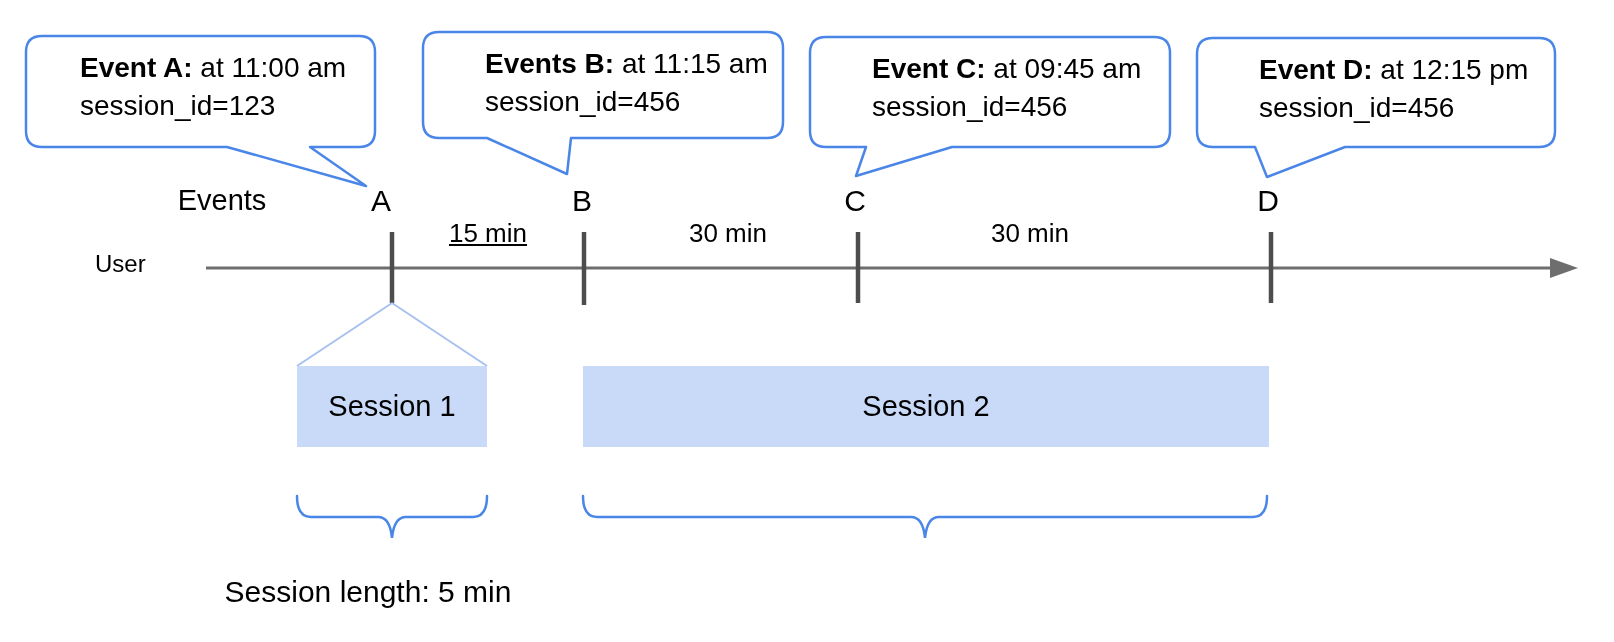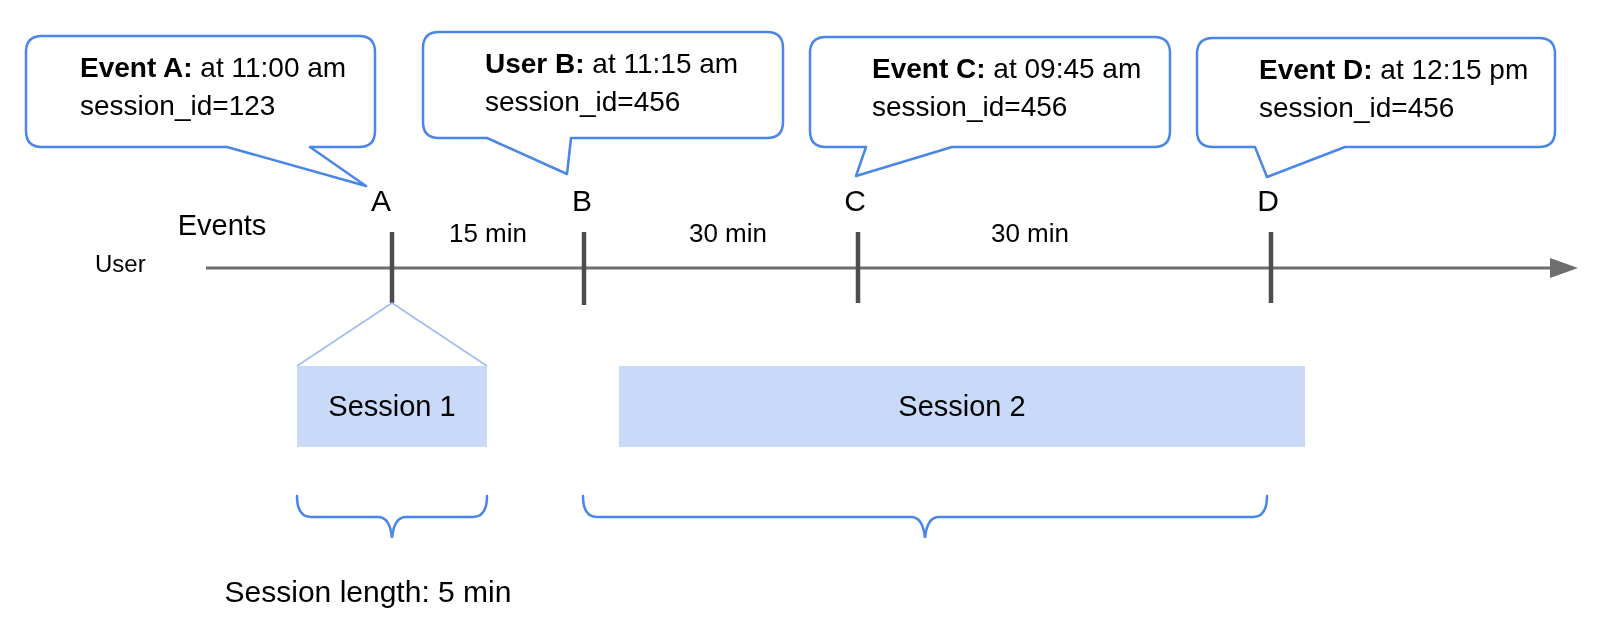--- a/index.html
+++ b/index.html
@@ -19,21 +19,21 @@
   svg.layer{position:absolute;left:0;top:0;width:1614px;height:642px;}
   .bubble{fill:#ffffff;stroke:var(--callout-border);stroke-width:2.5;stroke-linejoin:round;}
   .funnel-line{stroke:var(--funnel);stroke-width:2;fill:none;}
   .brace{stroke:var(--brace);stroke-width:2.5;fill:none;stroke-linecap:round;}
   .timeline{stroke:var(--timeline);stroke-width:3;}
   .tick{stroke:var(--tick);stroke-width:4.5;}
   .arrowhead{fill:var(--timeline);}
   .label{position:absolute;white-space:nowrap;color:var(--text);}
   .centered{transform:translateX(-50%);}
   .marker{font-size:30px;}
-  .axis-small{font-size:29px;margin-top:25px;}
+  .axis-small{font-size:29px;}
   .user{font-size:24px;}
   .interval{font-size:26px;}
   .length{font-size:30px;}
   .callout-text{position:absolute;font-size:28px;line-height:38px;color:var(--text);margin-left:32px;}
   .callout-text b{font-weight:bold;}
   .session-bar{
     position:absolute;top:366px;height:81px;background:var(--session-fill);
     display:flex;align-items:center;justify-content:center;font-size:29px;color:var(--text);
   }
 </style>
@@ -62,46 +62,46 @@
 
     <path class="brace" d="M 297 496 Q 297 517 311 517 L 378 517 Q 390 517 392 538 Q 394 517 406 517 L 473 517 Q 487 517 487 496"></path>
     <path class="brace" d="M 583 496 Q 583 517 597 517 L 911 517 Q 923 517 925 538 Q 927 517 939 517 L 1253 517 Q 1267 517 1267 496"></path>
   </svg>
 
   <div class="callout-text" style="left:48px;top:49px;">
     <div><b>Event A:</b><span> at 11:00 am</span></div>
     <div>session_id=123</div>
   </div>
   <div class="callout-text" style="left:453px;top:45px;">
-    <div><b>User B:</b><span> at 11:15 am</span></div>
+    <div><b>Events B:</b><span> at 11:15 am</span></div>
     <div>session_id=456</div>
   </div>
   <div class="callout-text" style="left:840px;top:50px;">
     <div><b>Event C:</b><span> at 09:45 am</span></div>
     <div>session_id=456</div>
   </div>
   <div class="callout-text" style="left:1227px;top:51px;">
     <div><b>Event D:</b><span> at 12:15 pm</span></div>
     <div>session_id=456</div>
   </div>
 
   <div class="label axis-small centered" style="left:222px;top:184px;">Events</div>
   <div class="label user" style="left:95px;top:250px;">User</div>
 
   <div class="label marker centered" style="left:381px;top:184px;">A</div>
   <div class="label marker centered" style="left:582px;top:184px;">B</div>
   <div class="label marker centered" style="left:855px;top:184px;">C</div>
   <div class="label marker centered" style="left:1268px;top:184px;">D</div>
 
-  <div class="label interval centered" style="left:488px;top:218px;">15 min</div>
+  <div class="label interval centered" style="left:488px;top:218px;text-decoration:underline;">15 min</div>
   <div class="label interval centered" style="left:728px;top:218px;">30 min</div>
   <div class="label interval centered" style="left:1030px;top:218px;">30 min</div>
 
   <div class="session-bar" style="left:297px;width:190px;">
     <span>Session 1</span>
   </div>
-  <div class="session-bar" style="left:583px;width:686px;margin-left:36px;">
+  <div class="session-bar" style="left:583px;width:686px;">
     <span>Session 2</span>
   </div>
 
   <div class="label length centered" style="left:368px;top:575px;">Session length: 5 min</div>
 
 </div>
 
 </body></html>

